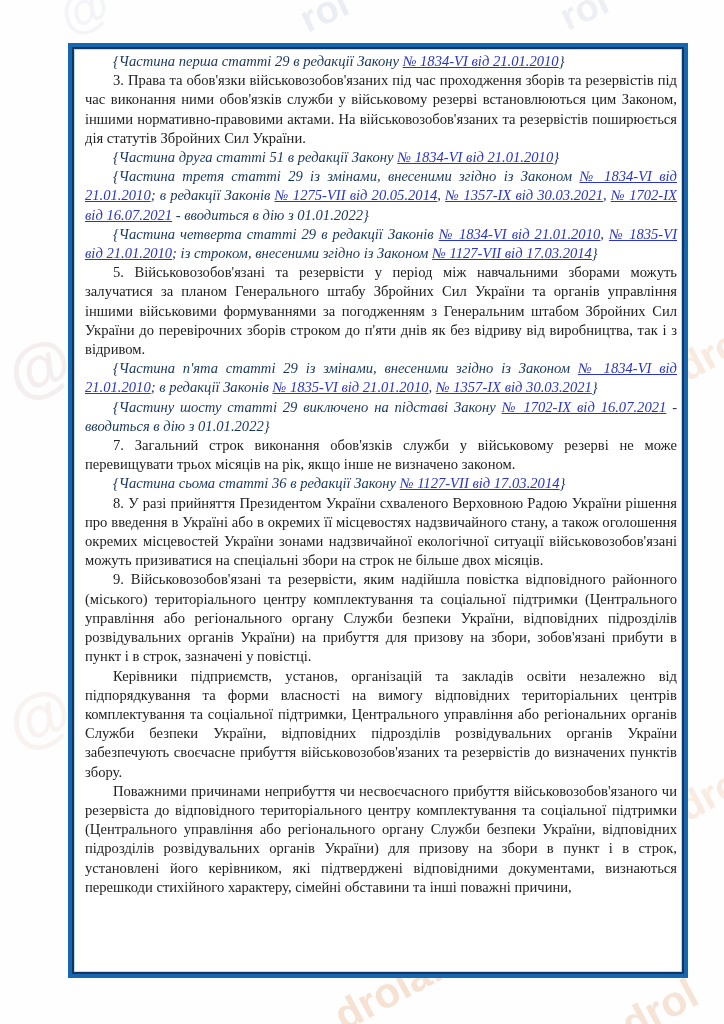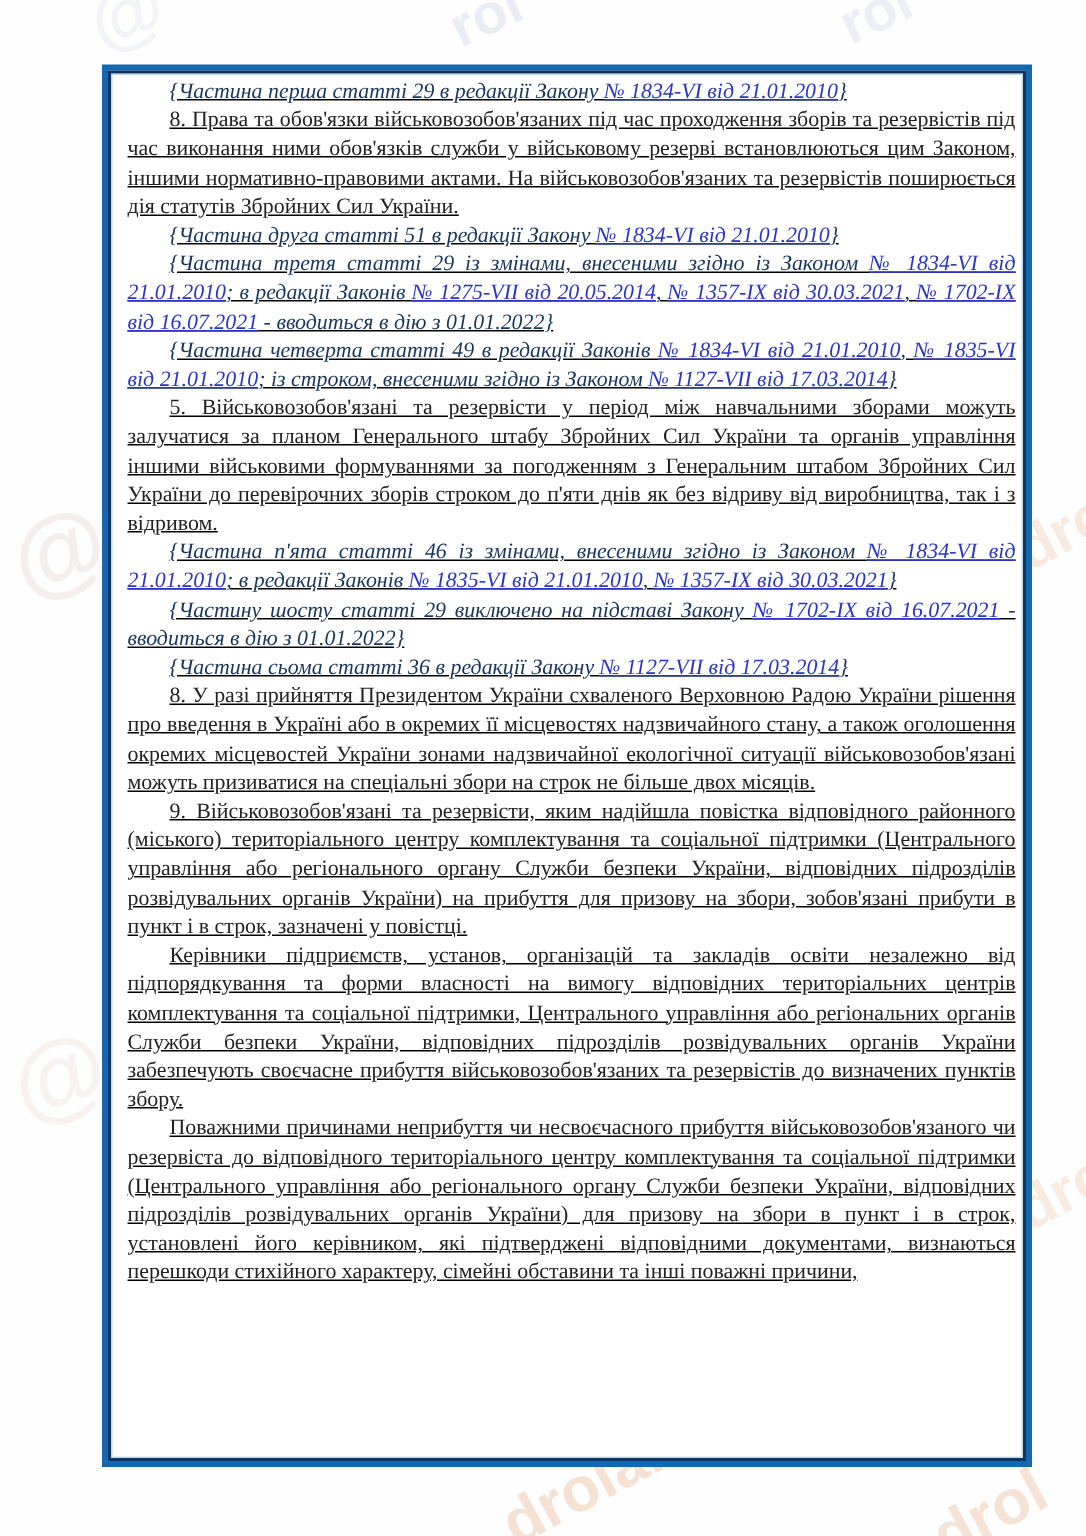--- a/index.html
+++ b/index.html
@@ -20,21 +20,20 @@
     z-index: 1;
   }
   .page {
     position: absolute;
     left: 68px; top: 43px;
     width: 620px; height: 935px;
     box-sizing: border-box;
     border: 4px solid var(--border-outer, #1568b0);
     background: #ffffff;
     z-index: 2;
-    text-decoration: underline;
   }
   .page-inner {
     box-sizing: border-box;
     width: 100%; height: 100%;
     border: 2px solid var(--border-inner, #0f3560);
     box-shadow: inset 0 0 0 1px #bfd9ee;
     overflow: hidden;
     padding: 3px 5px 0 11px;
   }
   .doc {
@@ -70,27 +69,28 @@
     <span class="watermark" style="left: 676px; top: 770px; font-size: 40px; color: rgb(245, 221, 201); opacity: 0.55; transform: rotate(-28deg);">drol</span>
     <span class="watermark" style="left: 300px; top: -10px; font-size: 38px; color: rgb(231, 234, 242); opacity: 0.8; transform: rotate(-25deg);">rol</span>
     <span class="watermark" style="left: 560px; top: -12px; font-size: 38px; color: rgb(233, 236, 243); opacity: 0.8; transform: rotate(-25deg);">rol</span>
     <span class="watermark" style="left: 60px; top: -20px; font-size: 50px; color: rgb(239, 241, 245); opacity: 0.7; transform: rotate(-20deg);">@</span>
   </div>
 
 <div class="page">
   <div class="page-inner">
     <div class="doc" id="doc-body">
         <p class="note"><span>{Частина перша статті 29 в редакції Закону </span><span class="doc-link">№ 1834-VI від 21.01.2010</span><span>}</span></p>
-        <p class="body"><span>8. Права та обов'язки військовозобов'язаних під час проходження зборів та резервістів під час виконання ними обов'язків служби у військовому резерві встановлюються цим Законом, іншими нормативно-правовими актами. На військовозобов'язаних та резервістів поширюється дія статутів Збройних Сил України.</span></p>
+        <p class="body"><span>3. Права та обов'язки військовозобов'язаних під час проходження зборів та резервістів під час виконання ними обов'язків служби у військовому резерві встановлюються цим Законом, іншими нормативно-правовими актами. На військовозобов'язаних та резервістів поширюється дія статутів Збройних Сил України.</span></p>
         <p class="note"><span>{Частина друга статті 51 в редакції Закону </span><span class="doc-link">№ 1834-VI від 21.01.2010</span><span>}</span></p>
         <p class="note"><span>{Частина третя статті 29 із змінами, внесеними згідно із Законом </span><span class="doc-link">№ 1834-VI від 21.01.2010</span><span>; в редакції Законів </span><span class="doc-link">№ 1275-VII від 20.05.2014</span><span>, </span><span class="doc-link">№ 1357-IX від 30.03.2021</span><span>, </span><span class="doc-link">№ 1702-IX від 16.07.2021</span><span> - вводиться в дію з 01.01.2022}</span></p>
-        <p class="note"><span>{Частина четверта статті 49 в редакції Законів </span><span class="doc-link">№ 1834-VI від 21.01.2010</span><span>, </span><span class="doc-link">№ 1835-VI від 21.01.2010</span><span>; із строком, внесеними згідно із Законом </span><span class="doc-link">№ 1127-VII від 17.03.2014</span><span>}</span></p>
+        <p class="note"><span>{Частина четверта статті 29 в редакції Законів </span><span class="doc-link">№ 1834-VI від 21.01.2010</span><span>, </span><span class="doc-link">№ 1835-VI від 21.01.2010</span><span>; із строком, внесеними згідно із Законом </span><span class="doc-link">№ 1127-VII від 17.03.2014</span><span>}</span></p>
         <p class="body"><span>5. Військовозобов'язані та резервісти у період між навчальними зборами можуть залучатися за планом Генерального штабу Збройних Сил України та органів управління іншими військовими формуваннями за погодженням з Генеральним штабом Збройних Сил України до перевірочних зборів строком до п'яти днів як без відриву від виробництва, так і з відривом.</span></p>
-        <p class="note"><span>{Частина п'ята статті 46 із змінами, внесеними згідно із Законом </span><span class="doc-link">№ 1834-VI від 21.01.2010</span><span>; в редакції Законів </span><span class="doc-link">№ 1835-VI від 21.01.2010</span><span>, </span><span class="doc-link">№ 1357-IX від 30.03.2021</span><span>}</span></p>
+        <p class="note"><span>{Частина п'ята статті 29 із змінами, внесеними згідно із Законом </span><span class="doc-link">№ 1834-VI від 21.01.2010</span><span>; в редакції Законів </span><span class="doc-link">№ 1835-VI від 21.01.2010</span><span>, </span><span class="doc-link">№ 1357-IX від 30.03.2021</span><span>}</span></p>
         <p class="note"><span>{Частину шосту статті 29 виключено на підставі Закону </span><span class="doc-link">№ 1702-IX від 16.07.2021</span><span> - вводиться в дію з 01.01.2022}</span></p>
+        <p class="body"><span>7. Загальний строк виконання обов'язків служби у військовому резерві не може перевищувати трьох місяців на рік, якщо інше не визначено законом.</span></p>
         <p class="note"><span>{Частина сьома статті 36 в редакції Закону </span><span class="doc-link">№ 1127-VII від 17.03.2014</span><span>}</span></p>
         <p class="body"><span>8. У разі прийняття Президентом України схваленого Верховною Радою України рішення про введення в Україні або в окремих її місцевостях надзвичайного стану, а також оголошення окремих місцевостей України зонами надзвичайної екологічної ситуації військовозобов'язані можуть призиватися на спеціальні збори на строк не більше двох місяців.</span></p>
         <p class="body"><span>9. Військовозобов'язані та резервісти, яким надійшла повістка відповідного районного (міського) територіального центру комплектування та соціальної підтримки (Центрального управління або регіонального органу Служби безпеки України, відповідних підрозділів розвідувальних органів України) на прибуття для призову на збори, зобов'язані прибути в пункт і в строк, зазначені у повістці.</span></p>
         <p class="body"><span>Керівники підприємств, установ, організацій та закладів освіти незалежно від підпорядкування та форми власності на вимогу відповідних територіальних центрів комплектування та соціальної підтримки, Центрального управління або регіональних органів Служби безпеки України, відповідних підрозділів розвідувальних органів України забезпечують своєчасне прибуття військовозобов'язаних та резервістів до визначених пунктів збору.</span></p>
         <p class="body"><span>Поважними причинами неприбуття чи несвоєчасного прибуття військовозобов'язаного чи резервіста до відповідного територіального центру комплектування та соціальної підтримки (Центрального управління або регіонального органу Служби безпеки України, відповідних підрозділів розвідувальних органів України) для призову на збори в пункт і в строк, установлені його керівником, які підтверджені відповідними документами, визнаються перешкоди стихійного характеру, сімейні обставини та інші поважні причини, </span></p>
       </div>
   </div>
 </div>
 
 </body></html>

